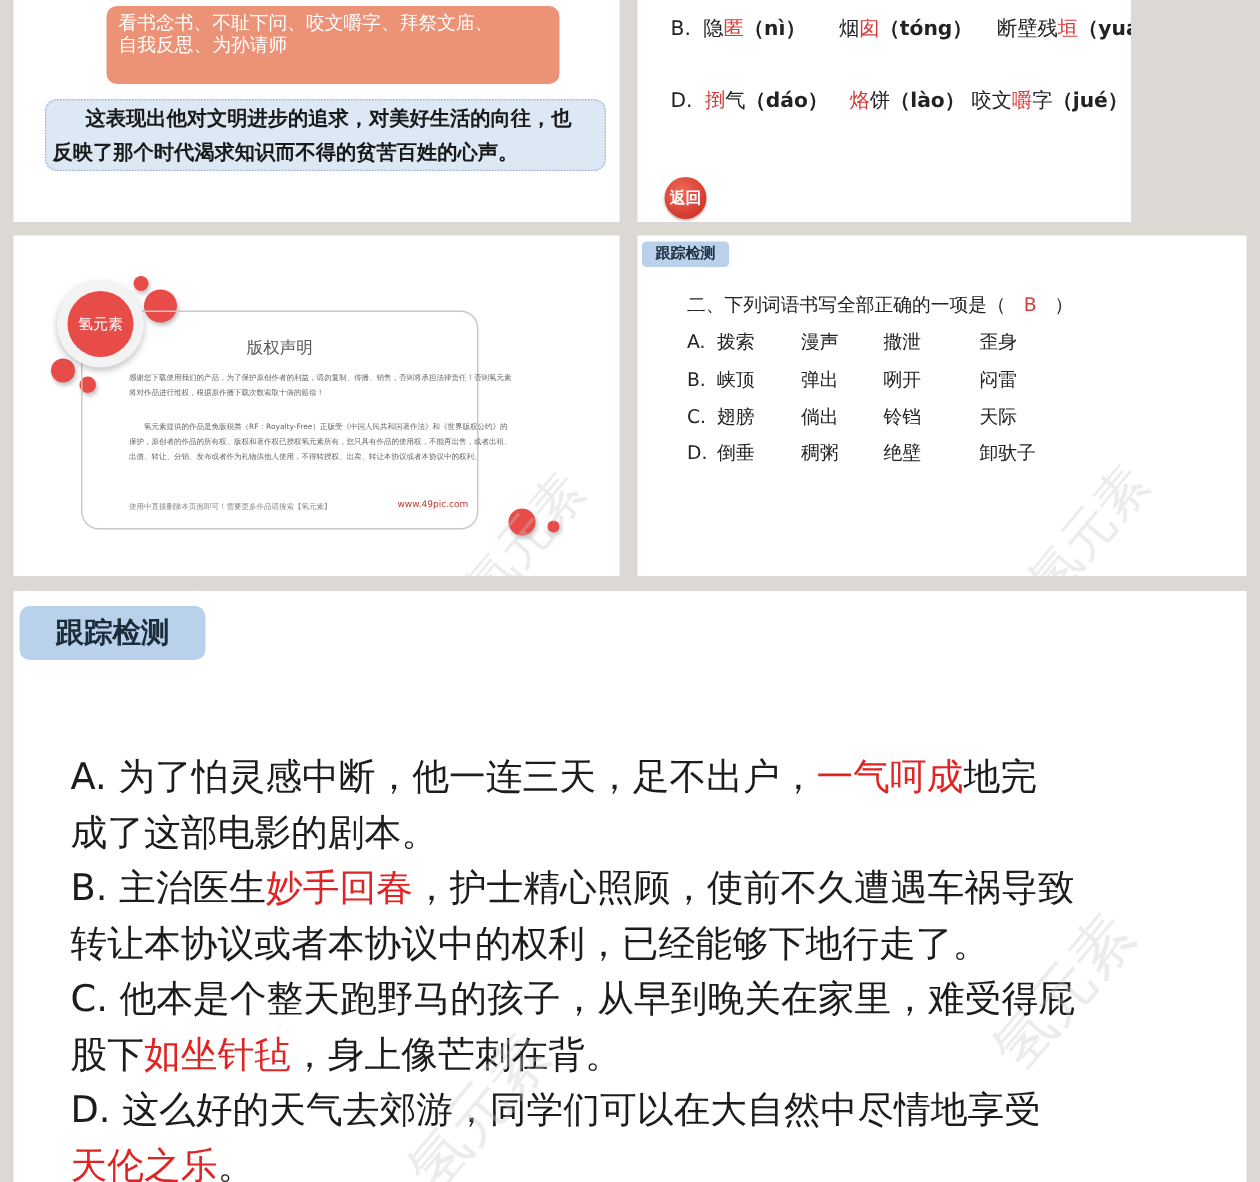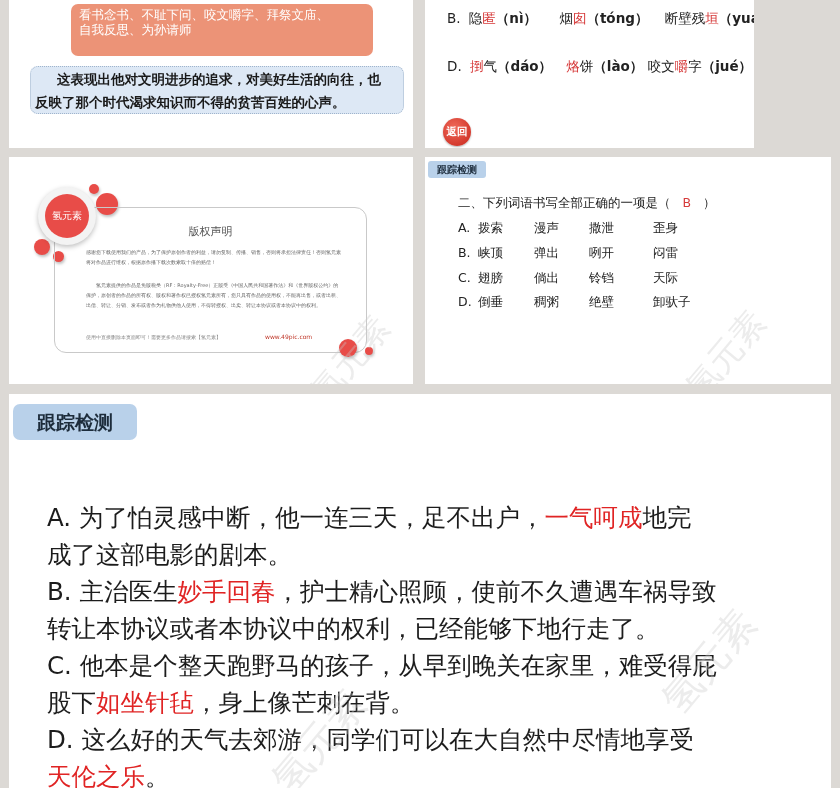--- a/index.html
+++ b/index.html
@@ -19,21 +19,21 @@
   .blue-box .l1 { padding-left: 22px; display: block; }
 
   
   .py-line { position: absolute; left: 22px; font-size: 13.5px; color: #222; white-space: nowrap; }
   .py-line .w { display: inline-block; }
   .py-line .red { color: #d63a3a; }
   .py-line .p { font-weight: bold; }
   .return-btn { position: absolute; left: 2px; top: 118px; width: 28px; height: 28px; border-radius: 50%; background: radial-gradient(circle at 40% 35%, #f06a5a, #c7251b); color: #fff; font-size: 10.5px; font-weight: bold; display: flex; align-items: center; justify-content: center; box-shadow: 0 1px 2px rgba(0,0,0,.3); margin-left: 16px; }
 
   
-  .notice { position: absolute; left: 45px; top: 50px; width: 313px; height: 146px; border: 1px solid #c9c9c9; border-radius: 12px; }
+  .notice { position: absolute; left: 45px; top: 50px; width: 265px; height: 146px; border: 1px solid #c9c9c9; border-radius: 12px; }
   .notice-title { position: absolute; left: 0; right: 0; top: 16px; text-align: center; font-size: 11px; color: #555; }
   .notice-p { position: absolute; left: 31px; width: 257px; font-size: 5px; line-height: 10px; color: #666; }
   .notice-foot { position: absolute; left: 31px; top: 126px; font-size: 5px; color: #888; }
   .notice-url { position: absolute; left: 210px; top: 125px; font-size: 6px; color: #c0392b; }
   .circle { position: absolute; border-radius: 50%; background: #e84c48; box-shadow: 1px 2px 3px rgba(0,0,0,.25); }
   .logo-ring { position: absolute; left: 29px; top: 30px; width: 58px; height: 58px; border-radius: 50%; background: #f3f3f3; box-shadow: 0 2px 5px rgba(0,0,0,.25); }
   .logo-core { position: absolute; left: 7px; top: 7px; width: 44px; height: 44px; border-radius: 50%; background: #e84c48; color: #fff; font-size: 10px; display: flex; align-items: center; justify-content: center; }
 
   
   .tag-small { position: absolute; left: 3px; top: 4px; width: 58px; height: 17px; background: #b9d1ea; border-radius: 3px; font-size: 10px; font-weight: bold; color: #203040; line-height: 17px; text-align: center; }

